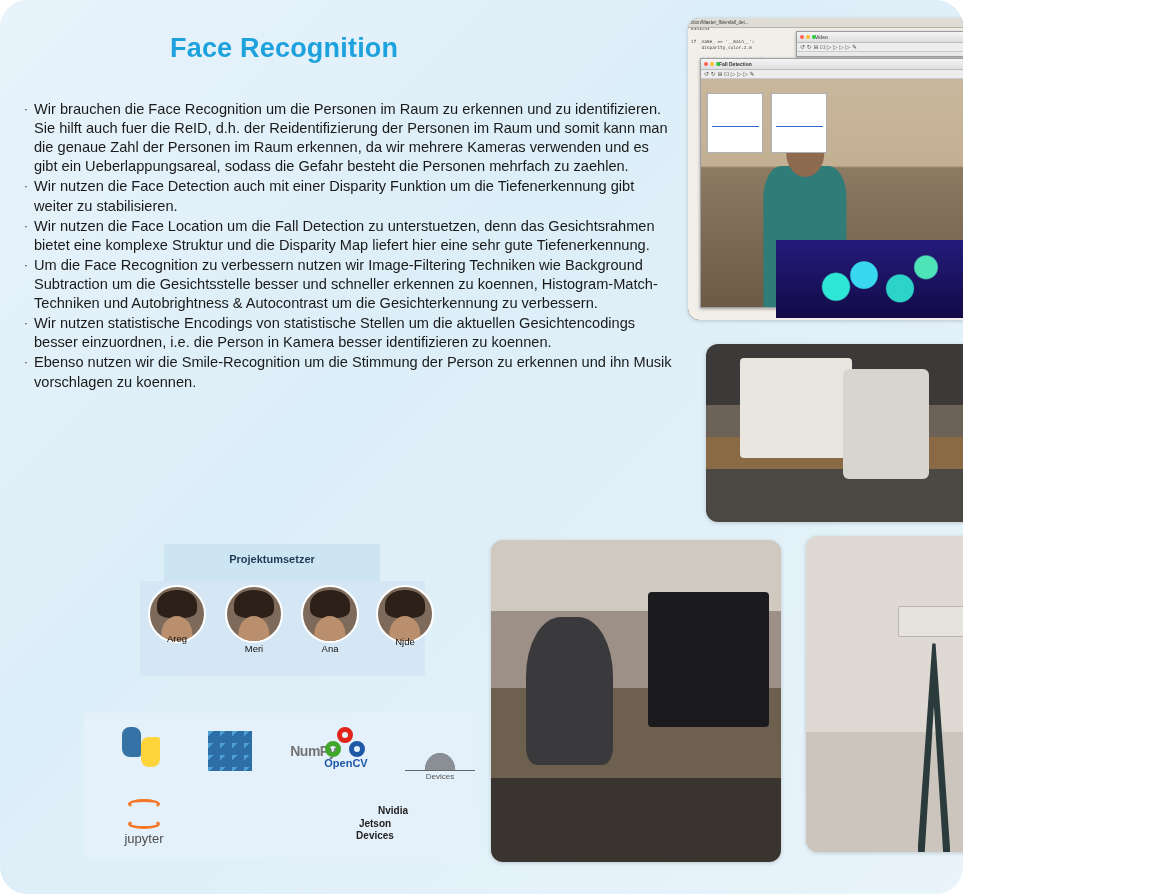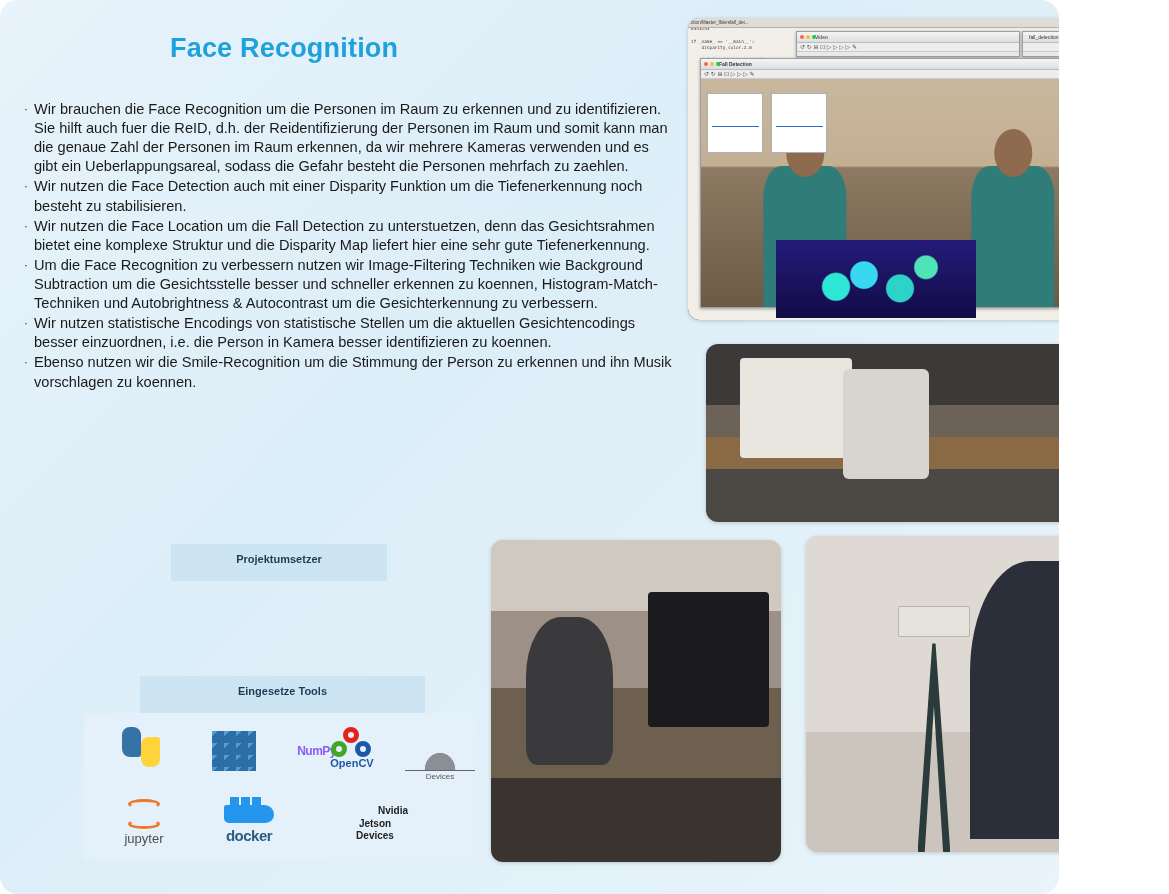--- a/index.html
+++ b/index.html
@@ -3,24 +3,24 @@
 <meta charset="utf-8">
 <style>
   * { box-sizing: border-box; }
   html, body {
     margin: 0; padding: 0;
     background: #ffffff;
     font-family: "Liberation Sans", sans-serif;
   }
   #slide {
     position: relative;
-    width: 1059px;
+    width: 963px;
     height: 894px;
     background: linear-gradient(135deg, #e8f3fb 0%, #dceef8 40%, #e9f4fa 100%);
-    border-radius: 18px;
+    border-radius: 27px;
     overflow: hidden;
   }
 
   
   .title {
     position: absolute;
     left: 170px; top: 33px;
     font-size: 27px;
     font-weight: bold;
     color: #1ea2dd;
@@ -168,21 +168,21 @@
   }
 
   
   .panel-head {
     position:absolute;
     background:#cde4f3;
     font-size:11px; font-weight:bold; color:#1f3b52;
     text-align:center;
     padding-top:9px;
   }
-  #team-head { left:171px; top:544px; width:216px; height:37px; }
+  #team-head { left:164px; top:544px; width:216px; height:37px; }
   #tools-head { left:140px; top:676px; width:285px; height:37px; }
 
   .team-strip {
     position:absolute; left:140px; top:581px; width:285px; height:95px;
     background:#d5e7f5;
   }
   .tools-body {
     position:absolute; left:84px; top:713px; width:392px; height:146px;
     background:#e4f0fa;
   }
@@ -221,21 +221,21 @@
   }
   .py:before { left:1px; top:0; background:#3572A5; border-radius:8px 8px 3px 8px; }
   .py:after { right:1px; bottom:0; background:#FFD43B; border-radius:8px 3px 8px 8px; }
 
   
   .numpy-cube { width:44px; height:40px; position:relative; margin:0 auto;
     background:
       linear-gradient(135deg,#4d9fd6 25%, transparent 25%) 0 0/12px 12px,
       linear-gradient(#2e6ea6,#2e6ea6);
   }
-  .numpy-txt { font-size:12px; font-weight:bold; color:#8b5cf6; letter-spacing:-.5px;}
+  .numpy-txt { font-size:14px; font-weight:bold; color:#737373; letter-spacing:-.5px;}
 
   
   .ocv { width:42px; height:30px; position:relative; margin:0 auto; }
   .ocv i { position:absolute; width:16px; height:16px; border-radius:50%;
            border:5px solid; background:transparent; }
   .ocv i:nth-child(1){ left:12px; top:0; border-color:#e2231a; }
   .ocv i:nth-child(2){ left:0; top:14px; border-color:#41a62a; }
   .ocv i:nth-child(3){ left:24px; top:14px; border-color:#1d58a7; }
 
   
@@ -268,21 +268,21 @@
 
   <div class="title">Face Recognition</div>
 
   <div class="bullets">
     <div class="bullet">
       <span class="dot">·</span>
       <span class="txt">Wir brauchen die Face Recognition um die Personen im Raum zu erkennen und zu identifizieren. Sie hilft auch fuer die ReID, d.h. der Reidentifizierung der Personen im Raum und somit kann man die genaue Zahl der Personen im Raum erkennen, da wir mehrere Kameras verwenden und es gibt ein Ueberlappungsareal, sodass die Gefahr besteht die Personen mehrfach zu zaehlen.</span>
     </div>
     <div class="bullet">
       <span class="dot">·</span>
-      <span class="txt">Wir nutzen die Face Detection auch mit einer Disparity Funktion um die Tiefenerkennung noch besteht zu stabilisieren.</span>
+      <span class="txt">Wir nutzen die Face Detection auch mit einer Disparity Funktion um die Tiefenerkennung gibt weiter zu stabilisieren.</span>
     </div>
     <div class="bullet">
       <span class="dot">·</span>
       <span class="txt">Wir nutzen die Face Location um die Fall Detection zu unterstuetzen, denn das Gesichtsrahmen bietet eine komplexe Struktur und die Disparity Map liefert hier eine sehr gute Tiefenerkennung.</span>
     </div>
     <div class="bullet">
       <span class="dot">·</span>
       <span class="txt">Um die Face Recognition zu verbessern nutzen wir Image-Filtering Techniken wie Background Subtraction um die Gesichtsstelle besser und schneller erkennen zu koennen, Histogram-Match-Techniken und Autobrightness &amp; Autocontrast um die Gesichterkennung zu verbessern.</span>
     </div>
     <div class="bullet">
@@ -378,37 +378,61 @@
   <div class="photo" id="photo-desk">
     <div class="desk-bg"></div>
   </div>
 
   <div class="photo" id="photo-tripod">
     <div class="tri-bg"></div>
     <div class="tri-cam"></div>
   </div>
 
   <div class="panel-head" id="team-head">Projektumsetzer</div>
-
-  <div class="panel-head" id="tools-head">Eingesetze Tools</div>
+  <div class="team-strip">
+    <div class="avatar" style="left:8px;">
+      <div class="hair"></div>
+      <div class="face"></div>
+    </div>
+    <div class="avatar-name" style="left:8px; top:52px;">Areg</div>
+
+    <div class="avatar" style="left:85px;">
+      <div class="hair"></div>
+      <div class="face"></div>
+    </div>
+    <div class="avatar-name" style="left:85px; top:62px;">Meri</div>
+
+    <div class="avatar" style="left:161px;">
+      <div class="hair"></div>
+      <div class="face"></div>
+    </div>
+    <div class="avatar-name" style="left:161px; top:62px;">Ana</div>
+
+    <div class="avatar" style="left:236px;">
+      <div class="hair"></div>
+      <div class="face"></div>
+    </div>
+    <div class="avatar-name" style="left:236px; top:55px;">Njde</div>
+  </div>
+
   <div class="tools-body">
 
     <div class="tool" style="left:22px; top:14px; width:70px;">
       <span class="glyph py"></span>
       <span></span>
     </div>
 
     <div class="tool" style="left:92px; top:18px; width:160px;">
       <span style="display:flex;align-items:center;justify-content:center;gap:6px;">
         <span class="glyph numpy-cube"></span>
         <span class="numpy-txt">NumPy</span>
       </span>
     </div>
 
-    <div class="tool" style="left:230px; top:14px; width:76px;">
+    <div class="tool" style="left:224px; top:14px; width:76px;">
       <span class="glyph ocv">
           <i></i>
           <i></i>
           <i></i>
         </span>
       <span style="font-size:11px;font-weight:bold;color:#1d58a7;">OpenCV</span>
     </div>
 
     <div class="tool" style="left:316px; top:18px; width:80px;">
       <span class="glyph gauss"></span>
@@ -416,29 +440,20 @@
     </div>
 
     <div class="tool" style="left:22px; top:84px; width:76px;">
       <span class="glyph jup">
           <i></i>
           <i></i>
         </span>
       <span class="jup-txt">jupyter</span>
     </div>
 
-    <div class="tool" style="left:110px; top:84px; width:110px;">
-      <span class="glyph dock">
-        <span class="box" style="left:6px;"></span>
-        <span class="box" style="left:17px;"></span>
-        <span class="box" style="left:28px;"></span>
-        <span class="whale"></span>
-      </span>
-      <span class="dock-txt">docker</span>
-    </div>
 
     <div class="tool" style="left:236px; top:92px; width:110px;">
       <span class="nvidia-txt" style="white-space:pre-line;margin-left:36px;">Nvidia
 Jetson
 Devices</span>
     </div>
 
   </div>
 
 </div>

